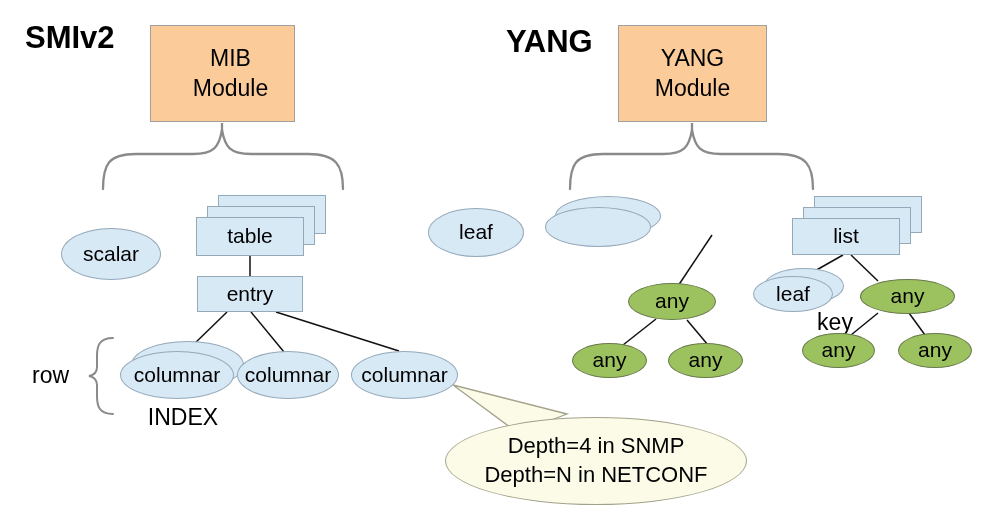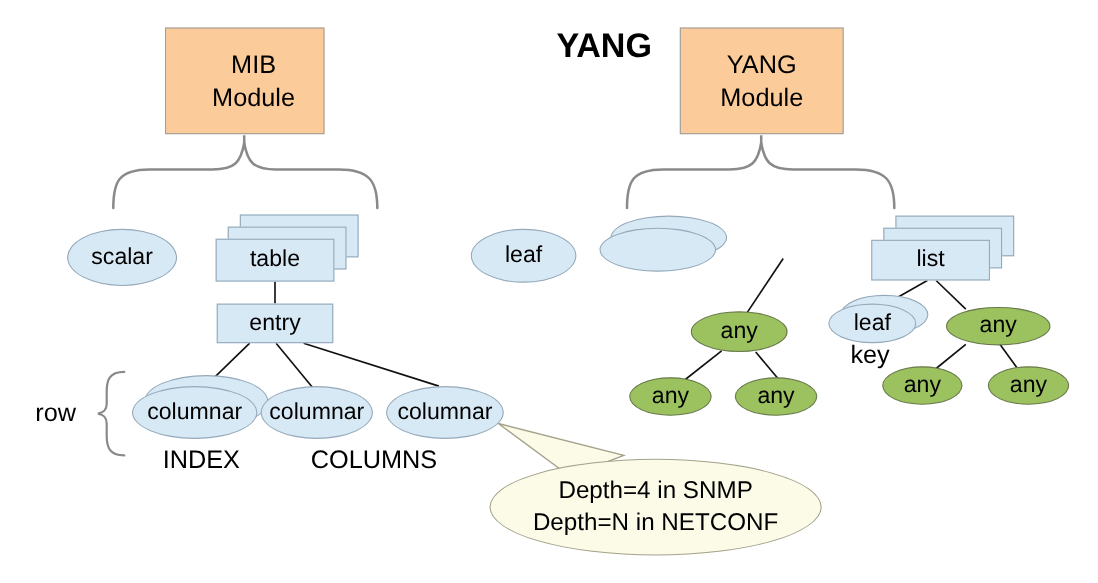--- a/index.html
+++ b/index.html
@@ -48,40 +48,40 @@
 
     <line x1="712" y1="235" x2="678" y2="286" stroke="#111" stroke-width="1.5"></line>
     <line x1="656" y1="319" x2="623" y2="345" stroke="#111" stroke-width="1.5"></line>
     <line x1="687" y1="320" x2="708" y2="345" stroke="#111" stroke-width="1.5"></line>
     <line x1="843" y1="255" x2="813" y2="272" stroke="#111" stroke-width="1.5"></line>
     <line x1="851" y1="255" x2="878" y2="281" stroke="#111" stroke-width="1.5"></line>
     <line x1="878" y1="313" x2="851" y2="335" stroke="#111" stroke-width="1.5"></line>
     <line x1="909" y1="313" x2="925" y2="335" stroke="#111" stroke-width="1.5"></line>
   </svg>
 
+  <div class="title" style="left:25px;top:20px;">SMIv2</div>
 
   <div class="node obox" style="left:150px;top:25px;width:145px;height:97px;padding-left:16px;">MIB
 Module</div>
 
-  <div class="node ell" style="left:61px;top:208px;width:100px;height:52px;">scalar</div>
+  <div class="node ell" style="left:61px;top:228px;width:100px;height:52px;">scalar</div>
 
   <div class="node box" style="left:218px;top:195px;width:108px;height:39px;"></div>
   <div class="node box" style="left:207px;top:206px;width:108px;height:39px;"></div>
   <div class="node box" style="left:196px;top:217px;width:108px;height:39px;">table</div>
 
   <div class="node box" style="left:197px;top:276px;width:106px;height:36px;">entry</div>
 
   <div class="node ell" style="left:131px;top:341px;width:113px;height:48px;"></div>
   <div class="node ell" style="left:120px;top:351px;width:114px;height:48px;">columnar</div>
   <div class="node ell" style="left:237px;top:351px;width:102px;height:48px;">columnar</div>
   <div class="node ell" style="left:351px;top:351px;width:107px;height:48px;">columnar</div>
 
   <div class="lbl" style="left:32px;top:362px;">row</div>
   <div class="lbl tc" style="left:136px;top:404px;width:94px;">INDEX</div>
-  <div class="lbl tc" style="left:280px;top:404px;width:120px;">COLUMNS</div>
 
   <div class="node callout" style="left:445px;top:417px;width:302px;height:88px;">Depth=4 in SNMP
 Depth=N in NETCONF</div>
 
   <div class="title" style="left:506px;top:24px;">YANG</div>
 
   <div class="node obox" style="left:618px;top:25px;width:149px;height:97px;">YANG
 Module</div>
 
   <div class="node ell" style="left:428px;top:208px;width:96px;height:49px;">leaf</div>
@@ -93,19 +93,19 @@
   <div class="node box" style="left:814px;top:196px;width:108px;height:37px;"></div>
   <div class="node box" style="left:803px;top:207px;width:108px;height:37px;"></div>
   <div class="node box" style="left:792px;top:218px;width:108px;height:37px;">list</div>
 
   <div class="node gell" style="left:628px;top:283px;width:88px;height:37px;">any</div>
   <div class="node gell" style="left:572px;top:343px;width:75px;height:35px;">any</div>
   <div class="node gell" style="left:668px;top:343px;width:75px;height:35px;">any</div>
 
   <div class="node ell" style="left:764px;top:268px;width:80px;height:36px;"></div>
   <div class="node ell" style="left:753px;top:276px;width:80px;height:36px;">leaf</div>
-  <div class="lbl tc" style="left:756px;top:309px;width:70px;">key</div>
+  <div class="lbl tc" style="left:800px;top:309px;width:70px;">key</div>
 
   <div class="node gell" style="left:860px;top:279px;width:95px;height:35px;">any</div>
   <div class="node gell" style="left:802px;top:333px;width:73px;height:35px;">any</div>
   <div class="node gell" style="left:898px;top:333px;width:74px;height:35px;">any</div>
 
 </div>
 
 </body></html>

